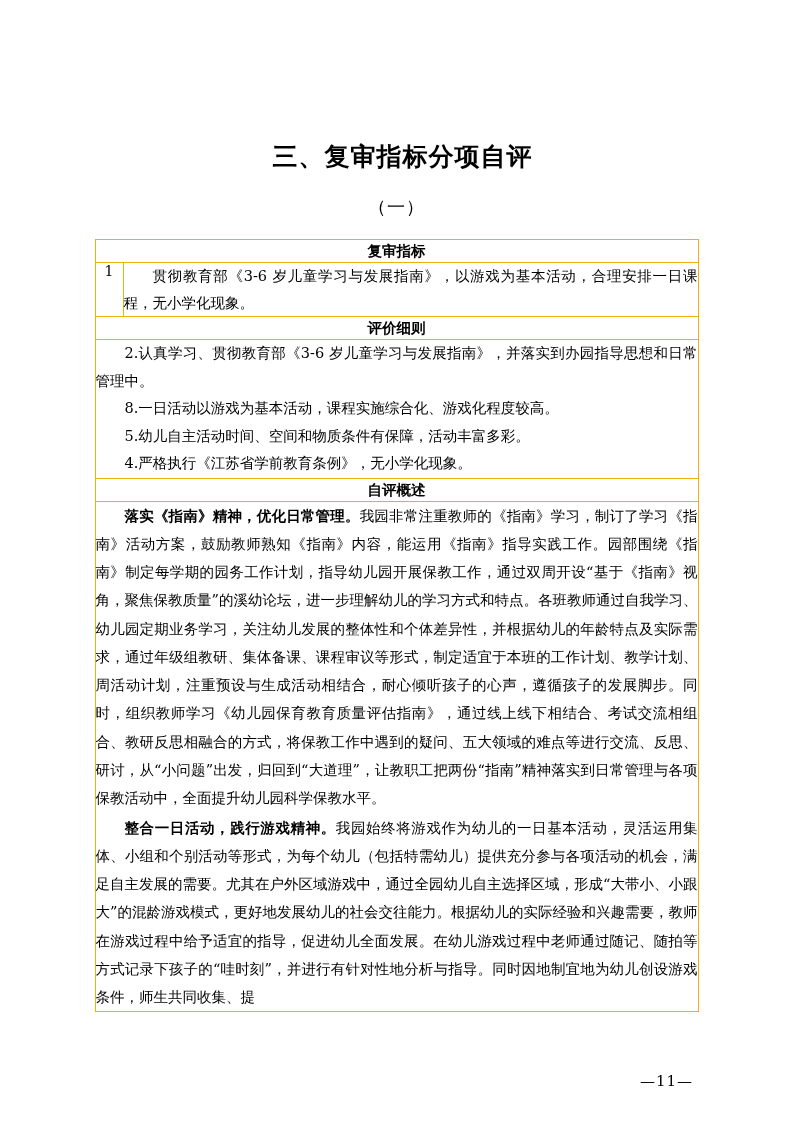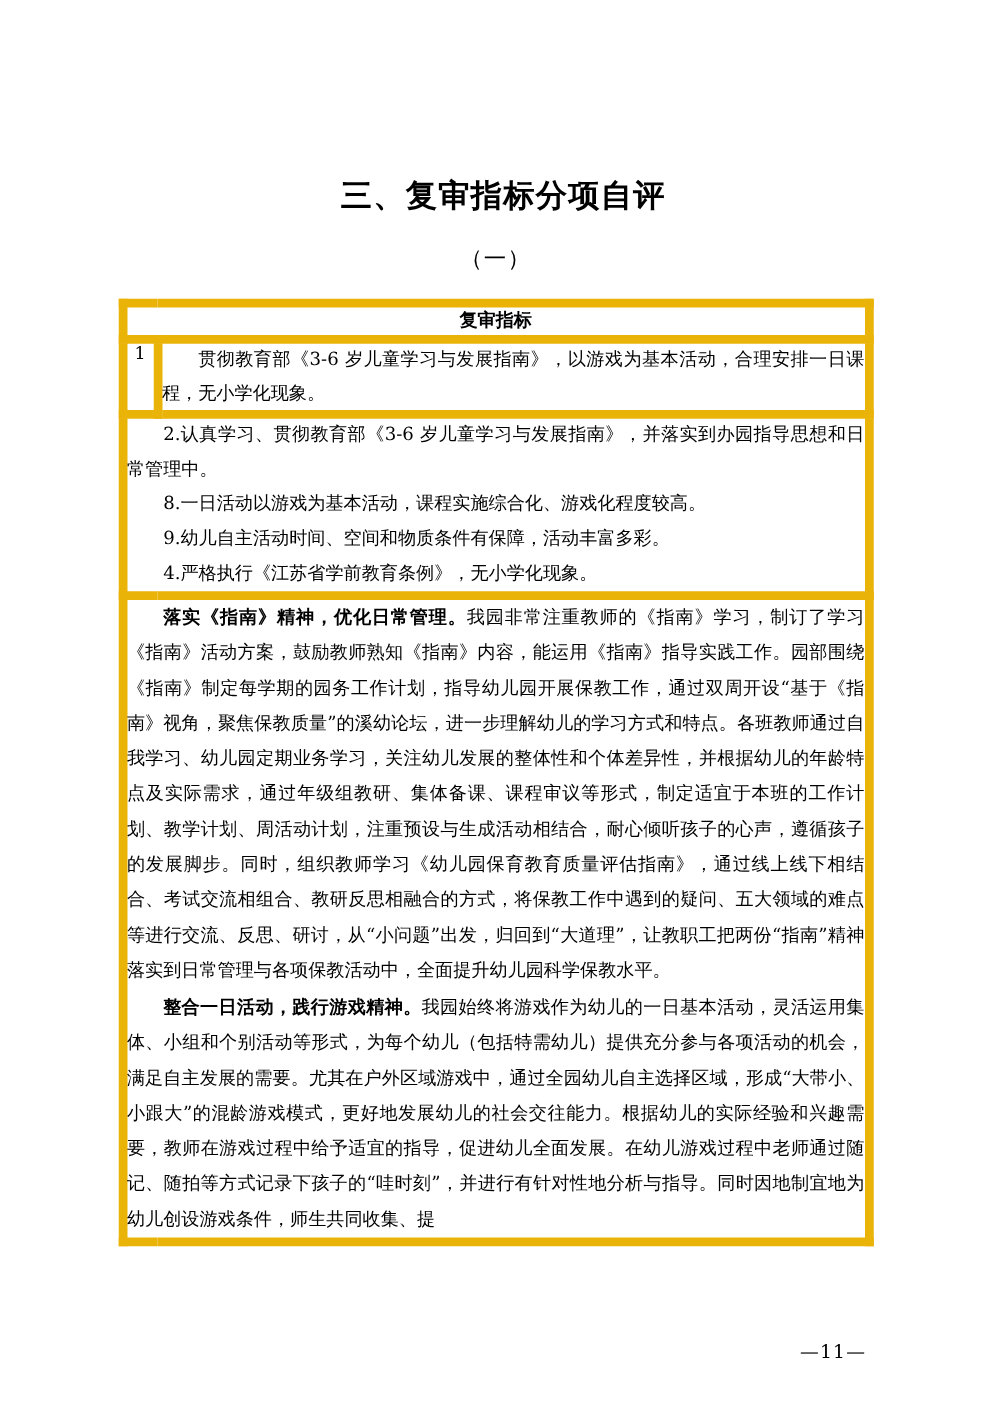--- a/index.html
+++ b/index.html
@@ -42,21 +42,21 @@
   .table-wrap {
     margin: 20px auto 0 auto;
     width: 604px;
   }
   table.main-table {
     border-collapse: collapse;
     width: 100%;
     table-layout: fixed;
   }
   table.main-table td {
-    border: 7px solid #eab308;
+    border: 1px solid #eab308;
     padding: 0;
     vertical-align: top;
   }
   .section-header {
     text-align: center;
     font-size: 14.5px;
     font-weight: bold;
     padding: 4px 0 4px 0;
     line-height: 1.5;
   }
@@ -136,26 +136,32 @@
       </colgroup>
       <tbody>
         <tr>
           <td colspan="2" class="section-header">复审指标</td>
         </tr>
         <tr>
           <td class="num-cell">1</td>
           <td class="indicator-text">贯彻教育部《3-6 岁儿童学习与发展指南》，以游戏为基本活动，合理安排一日课程，无小学化现象。</td>
         </tr>
         <tr>
+          <td colspan="2" class="section-header">评价细则</td>
+        </tr>
+        <tr>
           <td colspan="2" class="rules-cell">
             <p>2.认真学习、贯彻教育部《3-6 岁儿童学习与发展指南》，并落实到办园指导思想和日常管理中。</p>
             <p>8.一日活动以游戏为基本活动，课程实施综合化、游戏化程度较高。</p>
-            <p>9.幼儿自主活动时间、空间和物质条件有保障，活动丰富多彩。</p>
+            <p>5.幼儿自主活动时间、空间和物质条件有保障，活动丰富多彩。</p>
             <p>4.严格执行《江苏省学前教育条例》，无小学化现象。</p>
           </td>
+        </tr>
+        <tr>
+          <td colspan="2" class="section-header">自评概述</td>
         </tr>
         <tr>
           <td colspan="2" class="summary-cell">
             <p><b>落实《指南》精神，优化日常管理。</b><span>我园非常注重教师的《指南》学习，制订了学习《指南》活动方案，鼓励教师熟知《指南》内容，能运用《指南》指导实践工作。园部围绕《指南》制定每学期的园务工作计划，指导幼儿园开展保教工作，通过双周开设“基于《指南》视角，聚焦保教质量”的溪幼论坛，进一步理解幼儿的学习方式和特点。各班教师通过自我学习、幼儿园定期业务学习，关注幼儿发展的整体性和个体差异性，并根据幼儿的年龄特点及实际需求，通过年级组教研、集体备课、课程审议等形式，制定适宜于本班的工作计划、教学计划、周活动计划，注重预设与生成活动相结合，耐心倾听孩子的心声，遵循孩子的发展脚步。同时，组织教师学习《幼儿园保育教育质量评估指南》，通过线上线下相结合、考试交流相组合、教研反思相融合的方式，将保教工作中遇到的疑问、五大领域的难点等进行交流、反思、研讨，从“小问题”出发，归回到“大道理”，让教职工把两份“指南”精神落实到日常管理与各项保教活动中，全面提升幼儿园科学保教水平。</span></p>
             <p><b>整合一日活动，践行游戏精神。</b><span>我园始终将游戏作为幼儿的一日基本活动，灵活运用集体、小组和个别活动等形式，为每个幼儿（包括特需幼儿）提供充分参与各项活动的机会，满足自主发展的需要。尤其在户外区域游戏中，通过全园幼儿自主选择区域，形成“大带小、小跟大”的混龄游戏模式，更好地发展幼儿的社会交往能力。根据幼儿的实际经验和兴趣需要，教师在游戏过程中给予适宜的指导，促进幼儿全面发展。在幼儿游戏过程中老师通过随记、随拍等方式记录下孩子的“哇时刻”，并进行有针对性地分析与指导。同时因地制宜地为幼儿创设游戏条件，师生共同收集、提</span></p>
           </td>
         </tr>
       </tbody>
     </table>
   </div>

